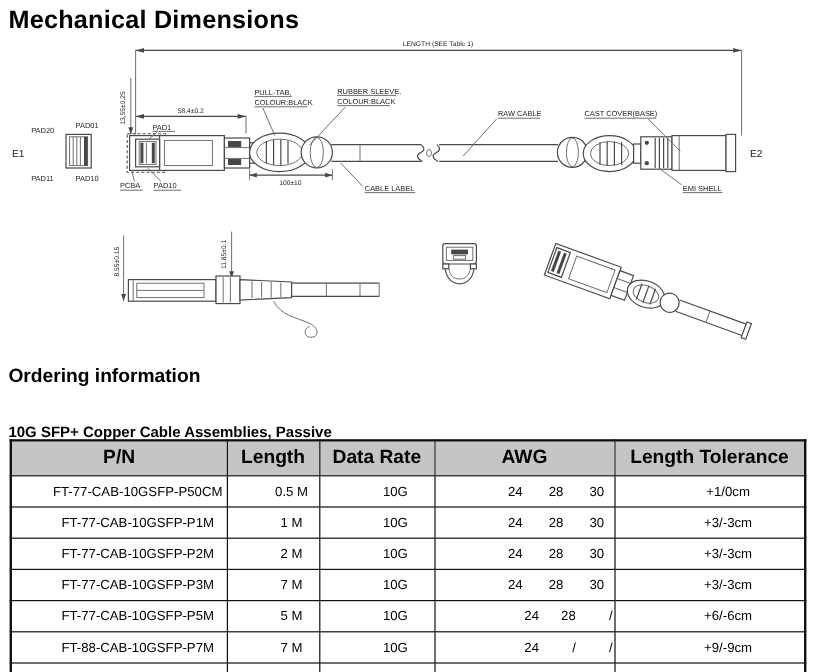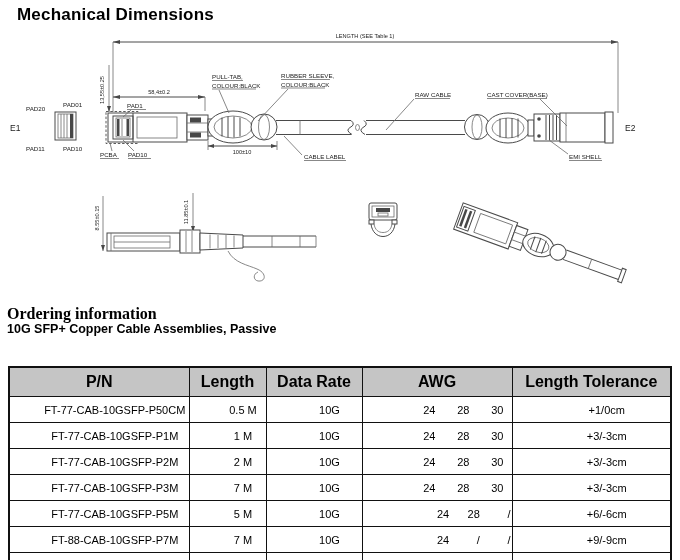--- a/index.html
+++ b/index.html
@@ -1,22 +1,22 @@
 <!DOCTYPE html>
 <html><head>
 <meta charset="utf-8">
 <style>
   html,body { margin:0; padding:0; }
   body {
     width:680px; height:560px; background:#ffffff; position:relative;
     font-family:"Liberation Sans", sans-serif; color:#000; overflow:hidden;
   }
-  .page-title { position:absolute; left:7px; top:5px; font-size:17px; font-weight:bold; letter-spacing:.2px;margin-left:10px; }
-  .sec-title  { position:absolute; left:7px; top:305px; font-size:16px; font-weight:bold;font-family:Liberation Serif, serif; }
-  .sub-title  { position:absolute; left:7px; top:322px; font-size:12.5px; font-weight:bold; }
+  .page-title { position:absolute; left:7px; top:5px; font-size:21px; font-weight:bold; letter-spacing:.2px; }
+  .sec-title  { position:absolute; left:7px; top:305px; font-size:16px; font-weight:bold; }
+  .sub-title  { position:absolute; left:7px; top:353px; font-size:12.5px; font-weight:bold; }
 
   svg.drawing { position:absolute; left:0; top:28px; }
   svg.drawing text { font-family:"Liberation Sans", sans-serif; fill:#222; }
   .ln   { stroke:#4a4a4a; stroke-width:1; fill:none; }
   .lnt  { stroke:#6a6a6a; stroke-width:.8; fill:none; }
   .wfill{ stroke:#4a4a4a; stroke-width:1; fill:#ffffff; }
   .dash { stroke:#4a4a4a; stroke-width:.9; fill:none; stroke-dasharray:2.5 1.8; }
   .dk   { fill:#474747; stroke:none; }
   .dim  { font-size:5.6px; fill:#333; }
   .lbl  { font-size:6.2px; fill:#1d1d1d; }

